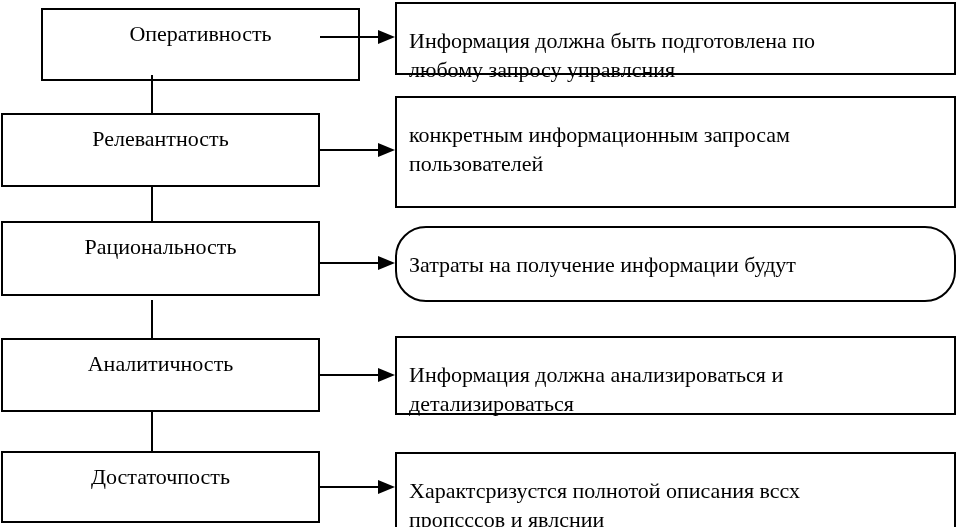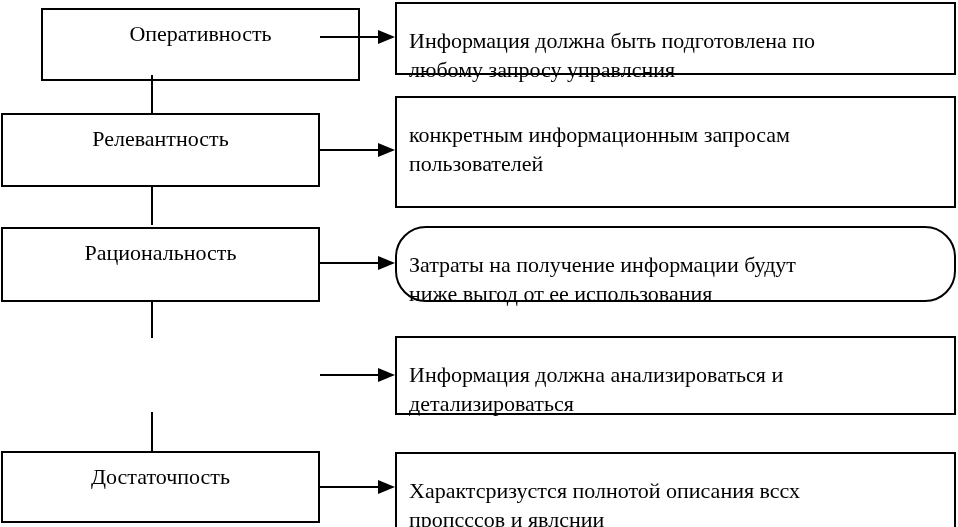--- a/index.html
+++ b/index.html
@@ -59,21 +59,21 @@
     top: 0;
     width: 0;
     height: 0;
     border-top: 7px solid transparent;
     border-bottom: 7px solid transparent;
     border-left: 17px solid #000000;
   }
   
   #term-0 { top: 8px;   height: 73px; margin-left: 40px; }
   #term-1 { top: 113px; height: 74px; }
-  #term-2 { top: 227px; height: 75px; }
+  #term-2 { top: 221px; height: 75px; }
   #term-3 { top: 338px; height: 74px; }
   #term-4 { top: 451px; height: 72px; }
 
   #desc-0 { top: 2px;   height: 73px; }
   #desc-1 { top: 96px;  height: 112px; }
   #desc-2 { top: 226px; height: 76px; border-radius: 31px; }
   #desc-3 { top: 336px; height: 79px; }
   #desc-4 { top: 446px; height: 77px; margin-top: 6px; }
 
   #arrow-0 { top: 30px; }
@@ -121,25 +121,27 @@
 
   <div class="box term-box" id="term-2">
     <span>Рациональность</span>
   </div>
   <div class="arrow" id="arrow-2">
     <div class="shaft"></div>
     <div class="head"></div>
   </div>
   <div class="box desc-box" id="desc-2">
     <span class="desc-line">Затраты на получение информации будут</span>
-    <span class="desc-line">ниже выгод от ее использования</span>
     <span class="desc-line"></span>
   </div>
   <div class="connector" id="connector-2"></div>
 
+  <div class="box term-box" id="term-3">
+    <span>Аналитичность</span>
+  </div>
   <div class="arrow" id="arrow-3">
     <div class="shaft"></div>
     <div class="head"></div>
   </div>
   <div class="box desc-box" id="desc-3">
     <span class="desc-line">Информация должна анализироваться и</span>
     <span class="desc-line">детализироваться</span>
     <span class="desc-line"></span>
   </div>
   <div class="connector" id="connector-3"></div>

